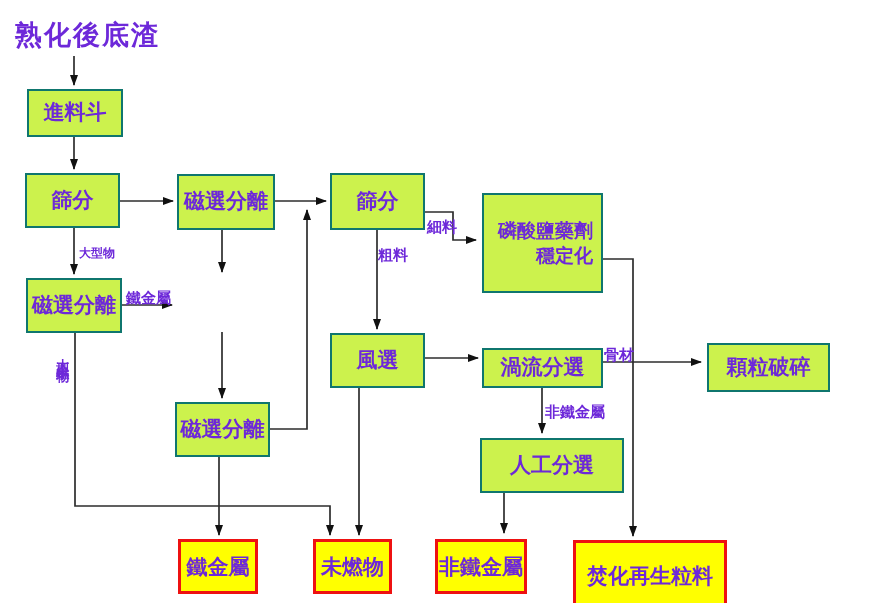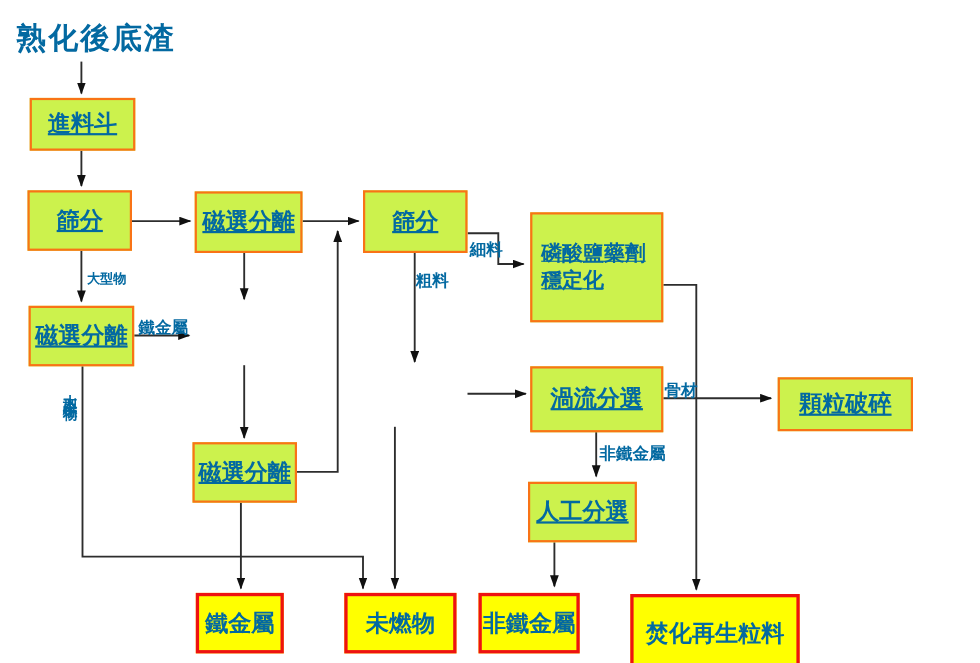--- a/index.html
+++ b/index.html
@@ -1,28 +1,28 @@
 <!DOCTYPE html>
 <html><head>
 <meta charset="utf-8">
 <style>
   html,body{margin:0;padding:0;background:#ffffff;}
   #canvas{
     position:relative;width:891px;height:603px;background:#ffffff;overflow:hidden;
-    font-family:"DejaVu Sans","Liberation Sans",sans-serif;color:#0369a1;
+    font-family:"DejaVu Sans","Liberation Sans",sans-serif;color:#6d28d9;
   }
   #wires{position:absolute;left:0;top:0;width:891px;height:603px;}
   .title{
     position:absolute;left:15px;top:17px;font-size:27px;font-weight:bold;
     letter-spacing:2px;white-space:nowrap;
   }
   .node{
     position:absolute;display:flex;align-items:center;justify-content:center;
-    text-align:left;background:#ccf24d;border:2px solid #f97316;
-    font-size:21px;font-weight:bold;line-height:1.3;box-sizing:border-box;text-decoration:underline;
+    text-align:right;background:#ccf24d;border:2px solid #0f766e;
+    font-size:21px;font-weight:bold;line-height:1.3;box-sizing:border-box;
   }
   .node.small-text{font-size:19px;}
   .out{
     position:absolute;display:flex;align-items:center;justify-content:center;
     text-align:center;background:#ffff00;border:3px solid #ee1111;
     font-size:21px;font-weight:bold;box-sizing:border-box;
   }
   .elabel{
     position:absolute;font-size:15px;font-weight:bold;white-space:nowrap;
     line-height:1.1;
@@ -67,27 +67,28 @@
   </svg>
 
   <div class="title">熟化後底渣</div>
 
   <div class="node" style="left:27px;top:89px;width:96px;height:48px">進料斗</div>
   <div class="node" style="left:25px;top:173px;width:95px;height:55px">篩分</div>
   <div class="node" style="left:177px;top:174px;width:98px;height:56px">磁選分離</div>
   <div class="node" style="left:330px;top:173px;width:95px;height:57px">篩分</div>
   <div class="node small-text" style="left:482px;top:193px;width:121px;height:100px;padding:0 8px">磷酸鹽藥劑穩定化</div>
   <div class="node" style="left:26px;top:278px;width:96px;height:55px">磁選分離</div>
-  <div class="node" style="left:482px;top:333px;width:121px;height:60px">渦流分選</div>
+  <div class="node" style="left:330px;top:333px;width:95px;height:55px">風選</div>
+  <div class="node" style="left:482px;top:348px;width:121px;height:40px">渦流分選</div>
   <div class="node" style="left:707px;top:343px;width:123px;height:49px">顆粒破碎</div>
   <div class="node" style="left:175px;top:402px;width:95px;height:55px">磁選分離</div>
-  <div class="node" style="left:480px;top:438px;width:99px;height:55px">人工分選</div>
+  <div class="node" style="left:480px;top:438px;width:144px;height:55px">人工分選</div>
 
   <div class="out" style="left:178px;top:539px;width:80px;height:55px">鐵金屬</div>
-  <div class="out" style="left:313px;top:539px;width:102px;height:55px">未燃物</div>
+  <div class="out" style="left:313px;top:539px;width:79px;height:55px">未燃物</div>
   <div class="out" style="left:435px;top:539px;width:92px;height:55px">非鐵金屬</div>
   <div class="out" style="left:573px;top:540px;width:154px;height:72px">焚化再生粒料</div>
 
   <span class="elabel" style="left:79px;top:247px;font-size:12px">大型物</span>
   <span class="elabel" style="left:126px;top:290px">鐵金屬</span>
   <span class="elabel v" style="left:55px;top:348px">大型未燃物</span>
   <span class="elabel" style="left:427px;top:219px">細料</span>
   <span class="elabel" style="left:378px;top:247px">粗料</span>
   <span class="elabel" style="left:545px;top:404px">非鐵金屬</span>
   <span class="elabel" style="left:604px;top:347px">骨材</span>

